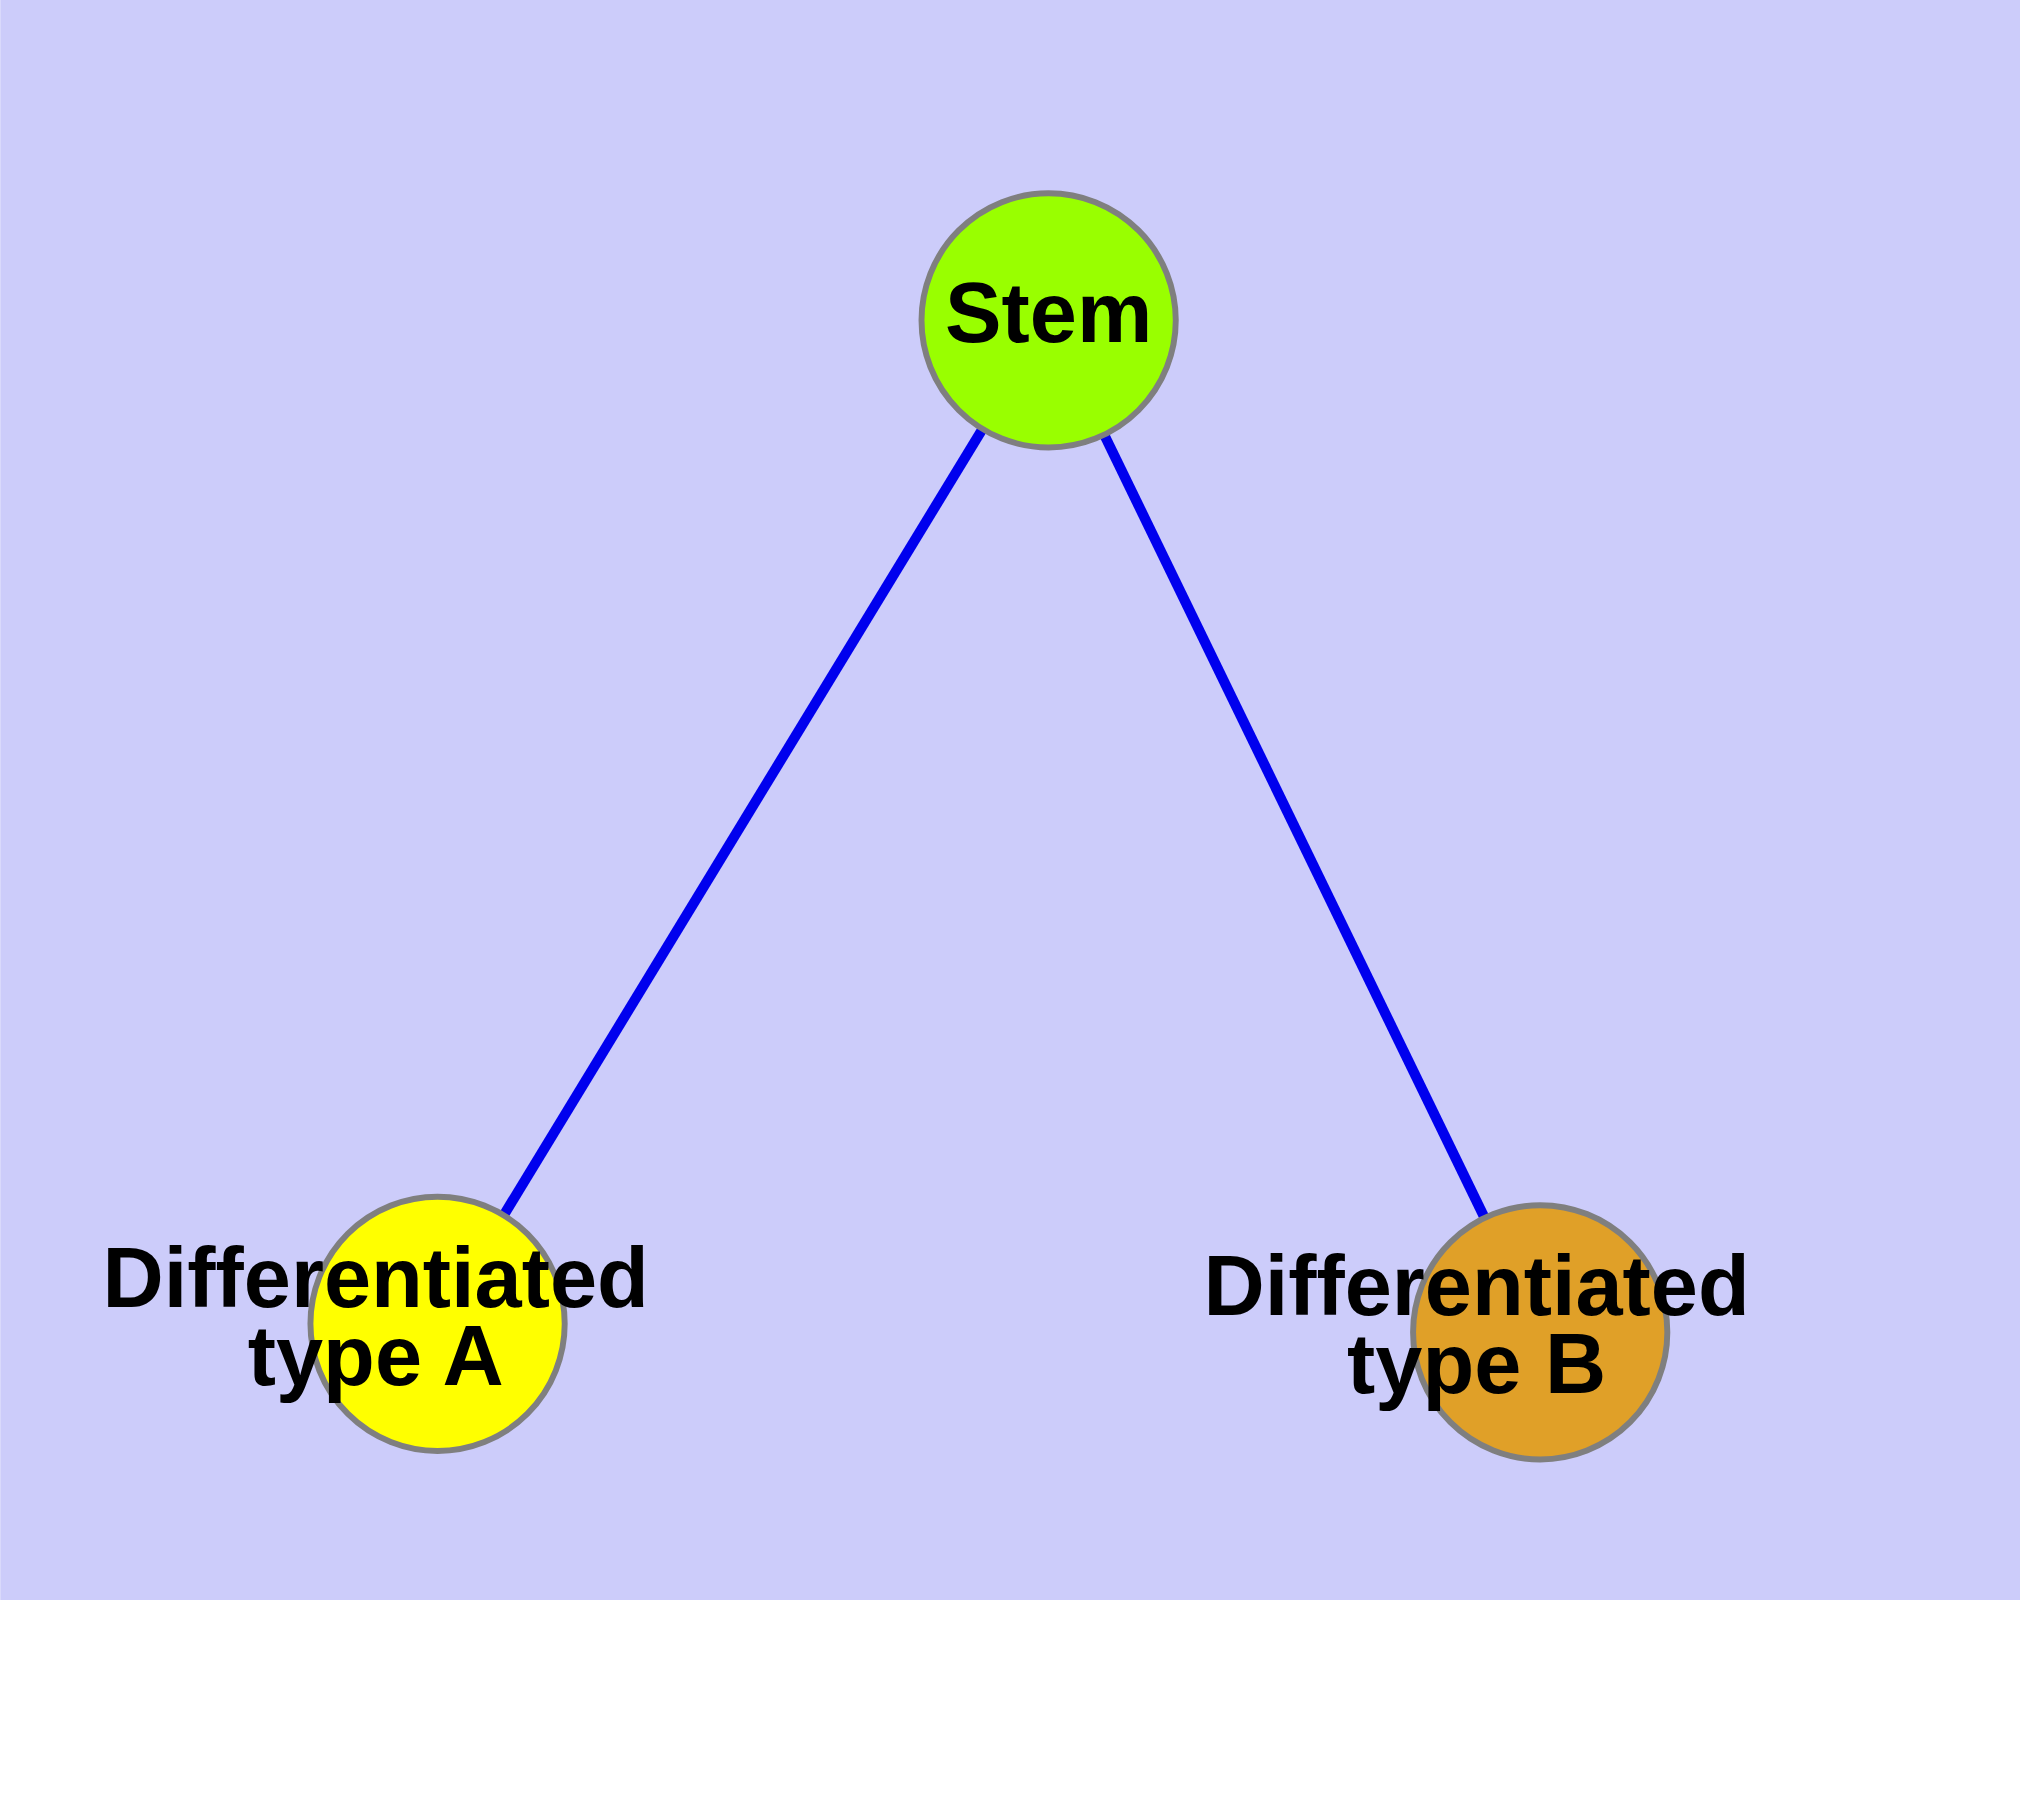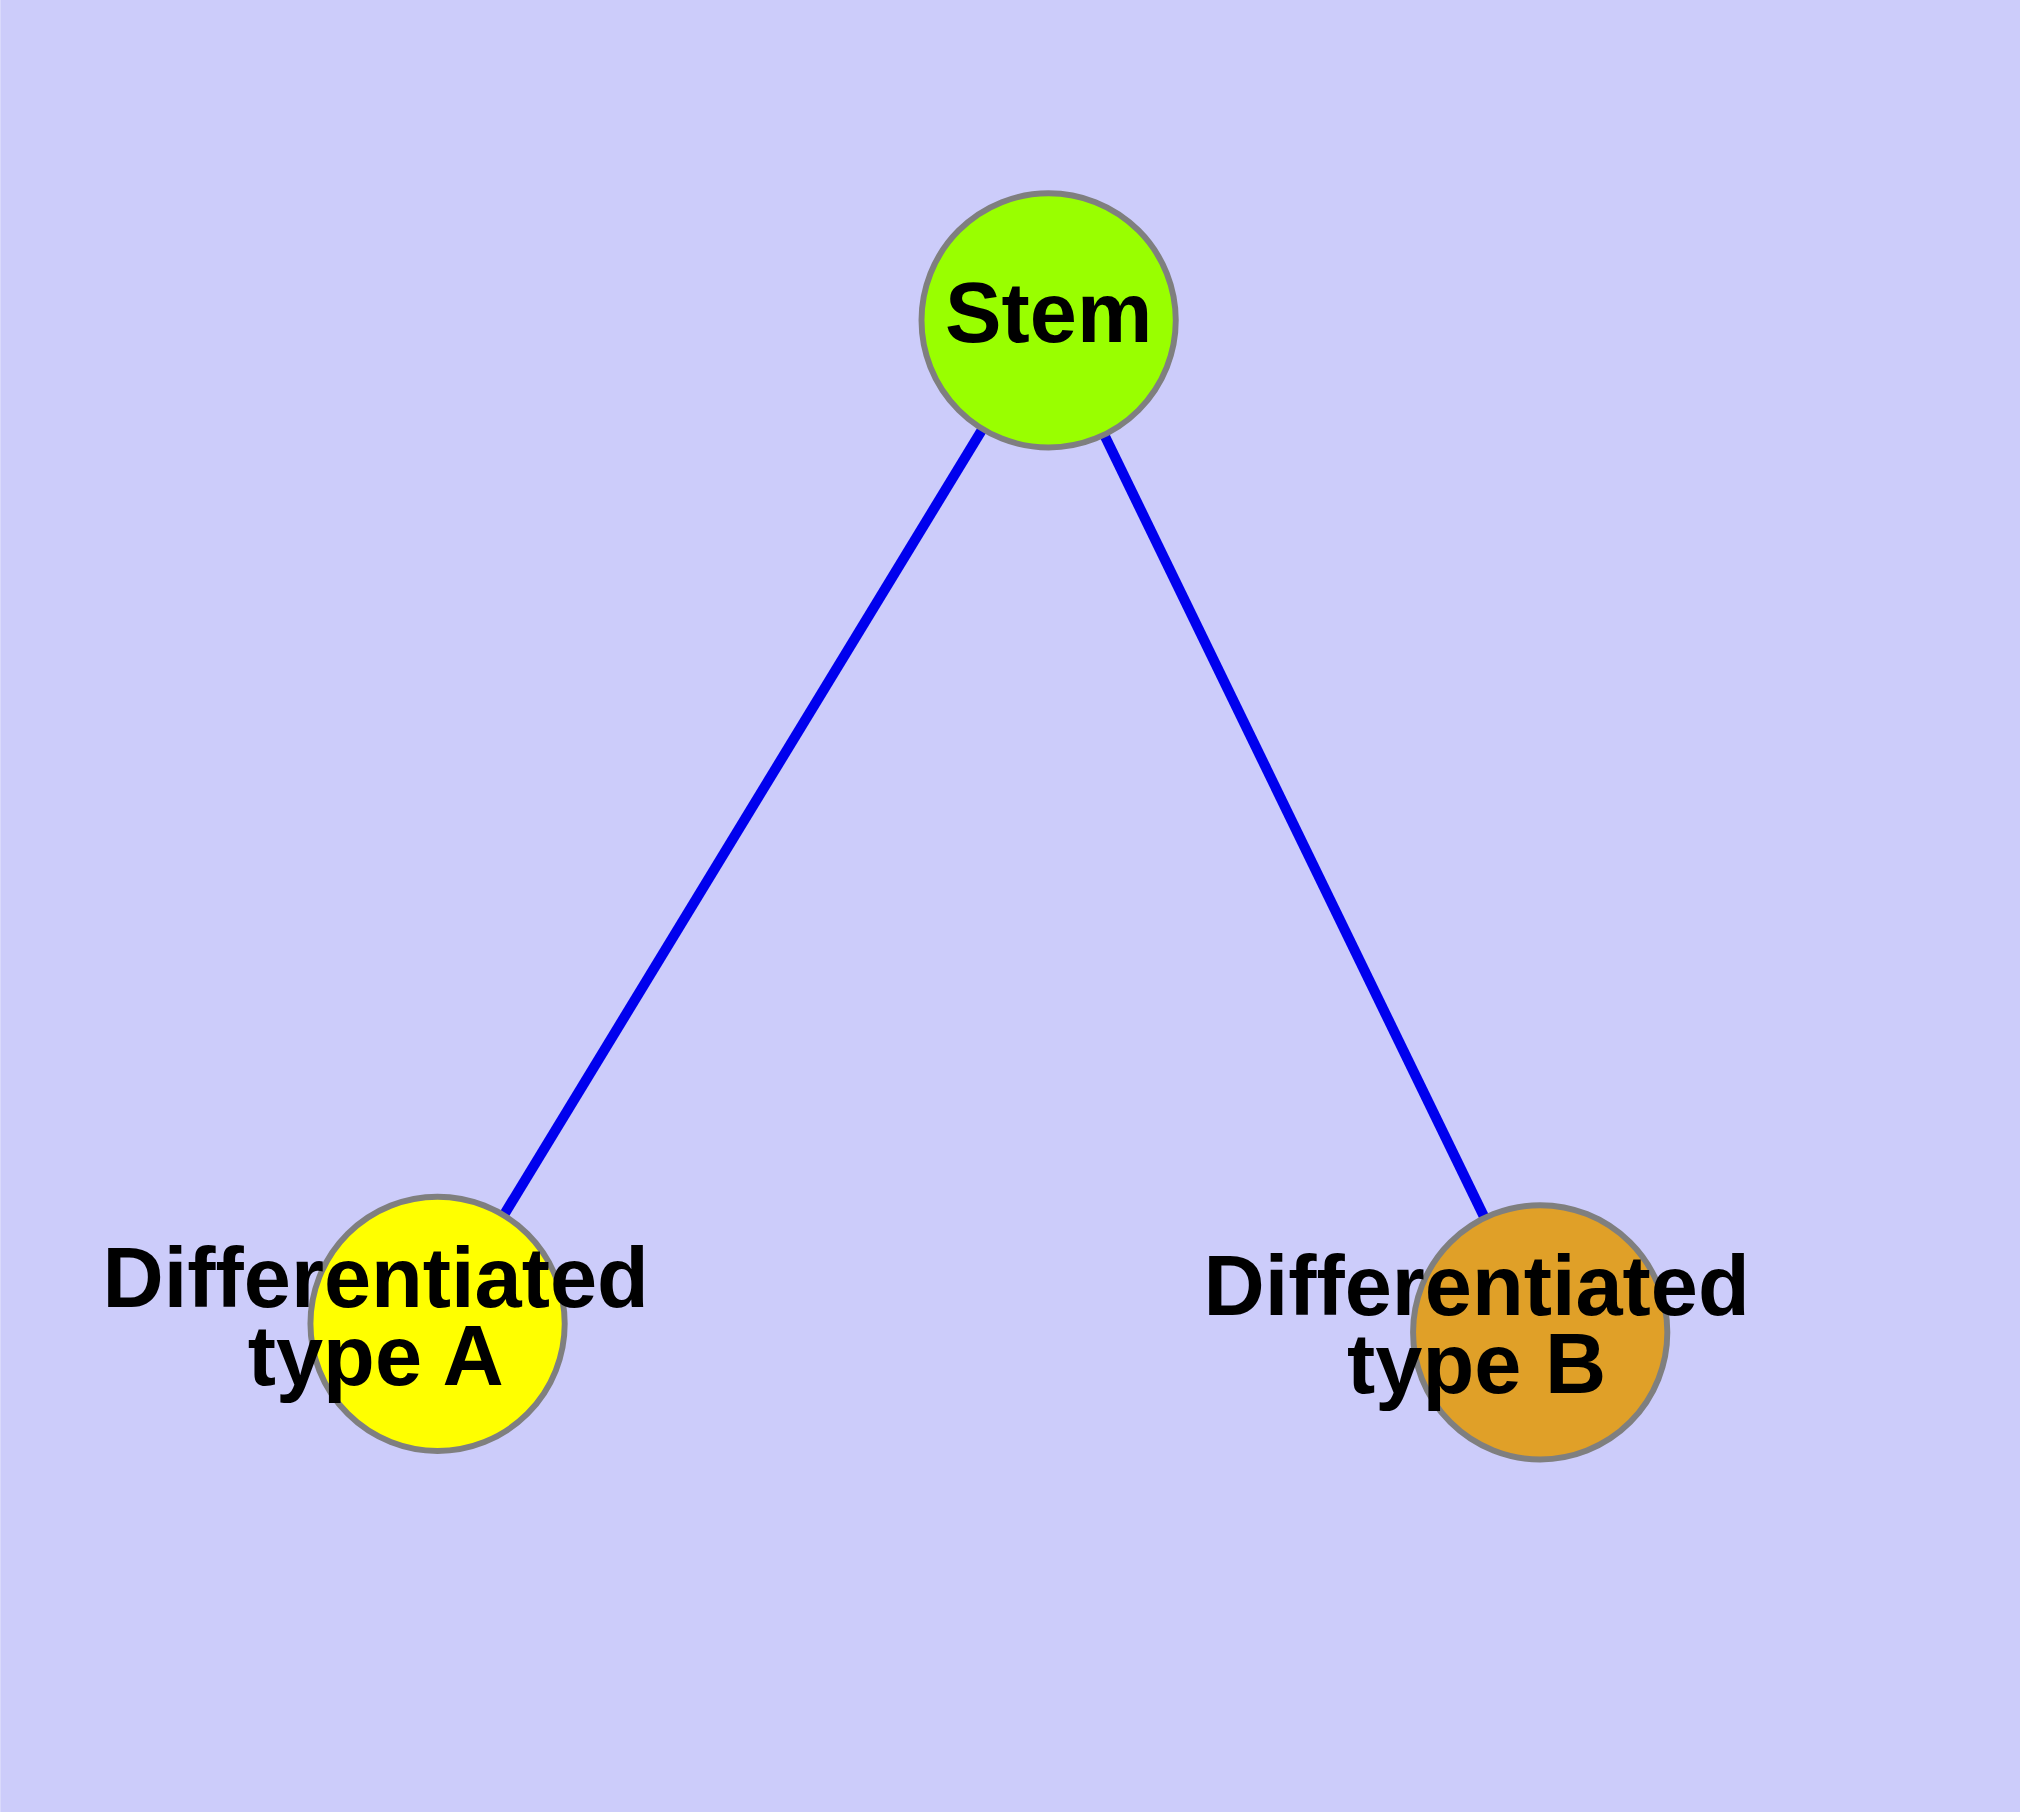--- a/index.html
+++ b/index.html
@@ -4,21 +4,21 @@
 <title>Cell differentiation graph</title>
 <style>
   html, body {
     margin: 0;
     padding: 0;
     background: #ffffff;
   }
   #canvas {
     position: relative;
     width: 2021px;
-    height: 1812px;
+    height: 1600px;
     overflow: hidden;
     font-family: "Liberation Sans", "DejaVu Sans", sans-serif;
   }
   #graph-svg {
     position: absolute;
     top: 0;
     left: 0;
     width: 2021px;
     height: 1812px;
     display: block;

